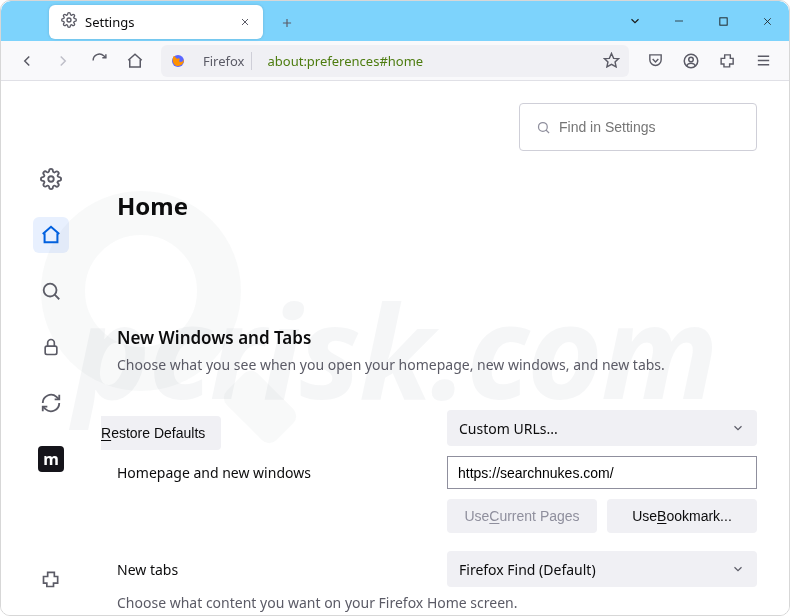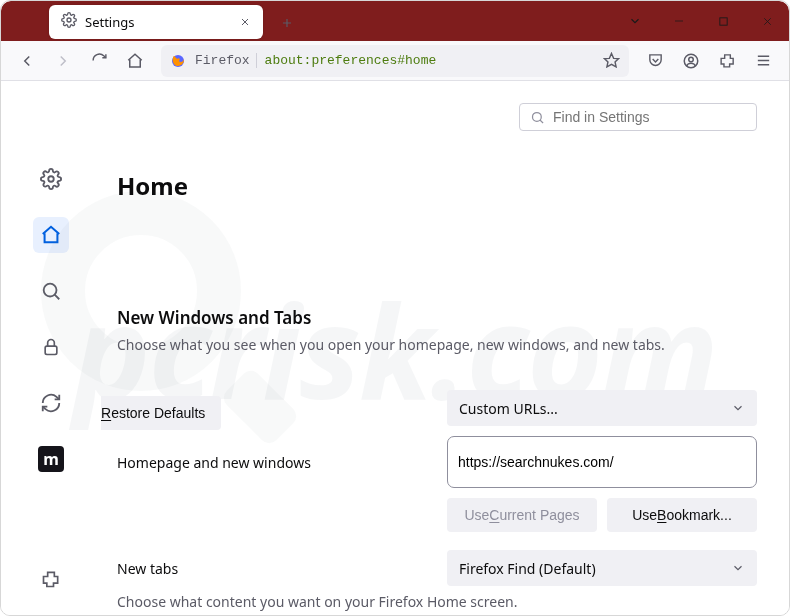--- a/index.html
+++ b/index.html
@@ -12,21 +12,21 @@
     height: 616px;
     overflow: hidden;
     border: 1px solid #d7d7d7;
     border-radius: 10px;
     position: relative;
   }
   
   .titlebar {
     display: flex;
     height: 40px;
-    background: #7f1d1d;
+    background: #7dd3fc;
     border-top-left-radius: 10px;
     border-top-right-radius: 10px;
     gap: 32px;
   }
   .tabs-area {
     display: flex;
     align-items: flex-end;
     padding-left: 48px;
     height: 100%;
     flex: 1;
@@ -85,23 +85,22 @@
   }
   .tb-btn.disabled { color:#bfbfc9; }
   .urlbar {
     flex:1;
     height:32px;
     background:#f0f0f4;
     border-radius:6px;
     display:flex;
     align-items:center;
     padding:0 8px;
-    gap:8px;
+    gap:16px;
     margin: 0 6px;
-    font-family: Liberation Mono, monospace;
   }
   .urlbar .idlogo {
     width:18px;height:18px;display:flex;align-items:center;justify-content:center;
   }
   .urlbar .idtext { font-size:13px; color:#5b5b66; padding-right:6px; border-right:1px solid #cfcfd8;}
   .urlbar .urltext { font-size:13px; color:#4d7c0f; flex:1;}
   .urlbar .star { color:#5b5b66; width:20px;display:flex;align-items:center;justify-content:center;}
   
   .content {
     display:flex;
@@ -132,22 +131,22 @@
   .main {
     flex:1;
     padding: 22px 32px 8px 16px;
     overflow:hidden;
     position:relative;
   }
   .search-row {
     display:flex;justify-content:flex-end;margin-bottom:24px;
   }
   .find-input {
-    width: 238px;height:28px;border:1px solid #cfcfd8;border-radius:4px;
-    display:flex;align-items:center;gap:8px;padding:0 10px;color:#5b5b66;
+    width: 238px;height:48px;border:1px solid #cfcfd8;border-radius:4px;
+    display:flex;align-items:center;gap:8px;padding:0 16px;color:#5b5b66;
     background:#fff;
   }
   .find-input input {
     border:none;outline:none;flex:1;font-size:14px;color:#5b5b66;background:transparent;
   }
   h1.page-title { font-size:24px;font-weight:700;margin:38px 0 10px 0; }
   .restore-row {
     position:absolute; right:32px; top:184px;
   }
   .button {
@@ -166,21 +165,21 @@
     row-gap:10px;
     margin-top:36px;
     align-items:center;
   }
   .select {
     height:36px;background:#f0f0f4;border-radius:4px;
     display:flex;align-items:center;justify-content:space-between;
     padding:0 12px;font-size:14px;cursor:pointer;
   }
   .text-input {
-    height:52px;border:1px solid #8f8f9d;border-radius:7px;
+    height:33px;border:1px solid #8f8f9d;border-radius:0;
     padding:0 10px;font-size:14px;width:100%;outline:none;
   }
   .btn-row {
     display:flex;gap:10px;
   }
   .btn-row .button { flex:1; max-width:50%; }
   .content-section-title { font-size:15px;font-weight:600;margin-top:32px;}
   
   .watermark {
     position:absolute; inset:0;

